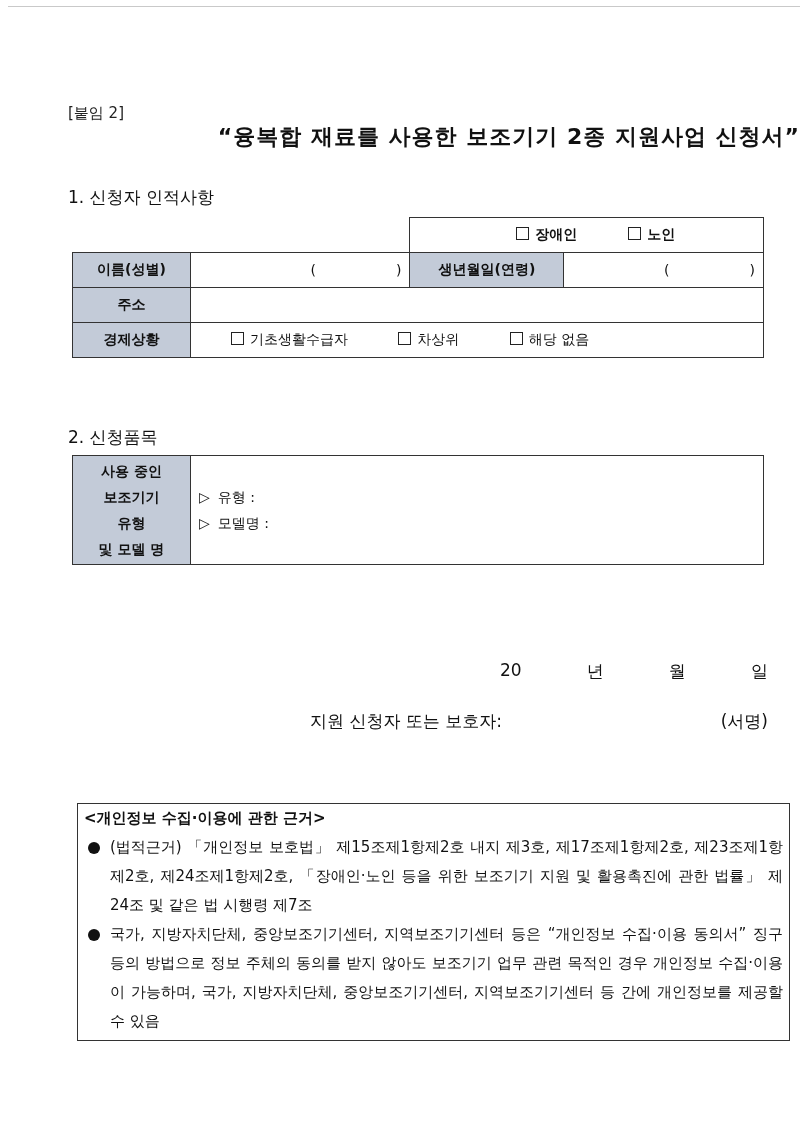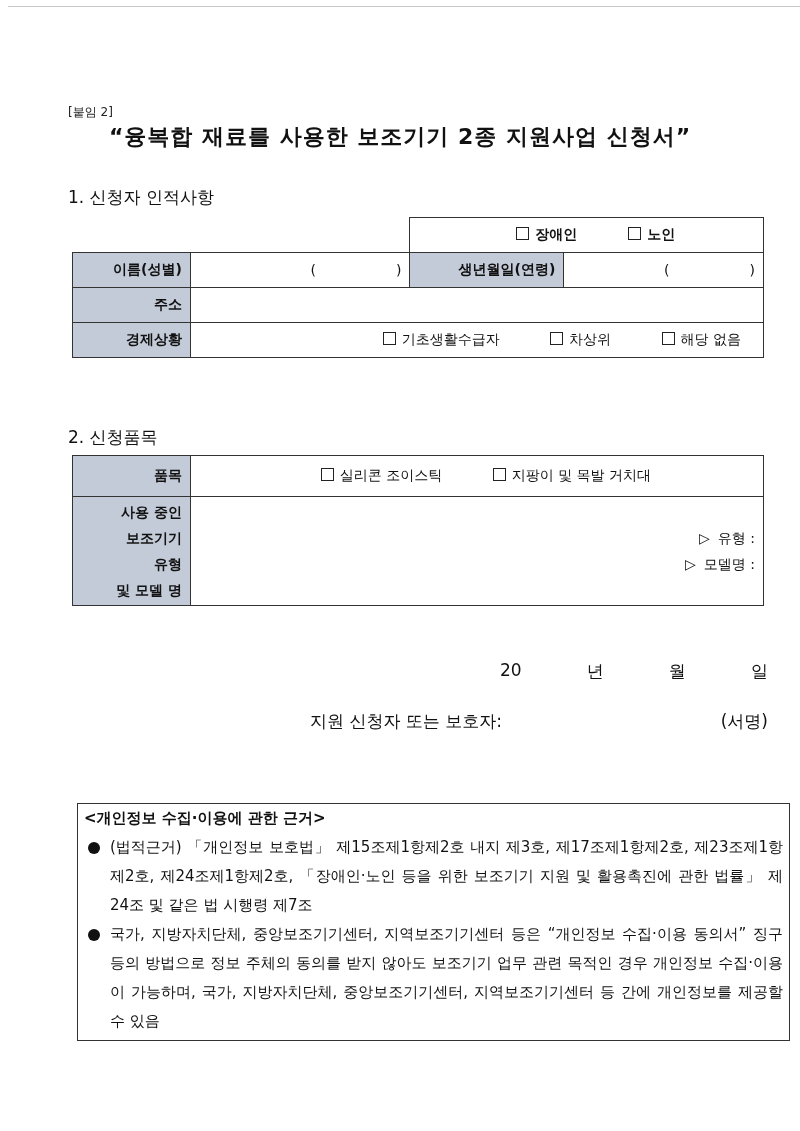--- a/index.html
+++ b/index.html
@@ -10,38 +10,37 @@
     overflow: hidden;
     font-family: "DejaVu Sans", "Liberation Sans", sans-serif;
     color: #111;
   }
   .scan-edge {
     position: absolute; left: 8px; top: 6px; width: 792px; height: 1px;
     background: #c9c9c9;
   }
   .attachment-tag {
     position: absolute; left: 68px; top: 104px;
-    font-size: 12px; color: #222;
+    font-size: 15px; color: #222;
   }
   .doc-title {
     position: absolute; left: 0; width: 800px; top: 122px;
-    text-align: center; font-weight: bold; font-size: 22px; letter-spacing: 1px;
+    text-align: right; font-weight: bold; font-size: 22px; letter-spacing: 1px;
   }
   .section-heading {
     position: absolute; left: 68px; font-size: 17px;
   }
   table.form {
     position: absolute; border-collapse: collapse;
     font-size: 14px;
   }
   table.form td {
     border: 1.5px solid #333;
     padding: 0 8px;
     height: 34px;
-    text-align: right;
   }
   td.label {
     background: #c3cbd8;
     text-align: center; font-weight: bold; white-space: nowrap;
   }
   td.noborder { border: none !important; }
   .paren-fill { display: flex; justify-content: flex-end; gap: 80px; padding-right: 0; }
   .chk { display: inline-block; width: 11px; height: 11px; border: 1px solid #222; vertical-align: -1px; margin-right: 6px; }
   .checkopt { margin-right: 14px; white-space: nowrap; padding-left: 32px; }
   .date-line {
@@ -123,27 +122,20 @@
   </table>
 
 <div class="section-heading" style="top:426px;">2. 신청품목</div>
 
 <table class="form" style="left:72px; top:455px; width:692px;">
   <colgroup>
       <col style="width:118px">
       <col style="width:574px">
     </colgroup>
   <tbody>
-      <tr>
-    <td class="label" style="height:40px;">품목</td>
-    <td style="text-align:center;">
-      <span class="checkopt"><span class="chk"></span><span>실리콘 조이스틱</span></span>
-      <span class="checkopt"><span class="chk"></span><span>지팡이 및 목발 거치대</span></span>
-    </td>
-  </tr>
   <tr>
     <td class="label" style="height:108px; line-height:26px;">
       <div>사용 중인</div>
       <div>보조기기</div>
       <div>유형</div>
       <div>및 모델 명</div>
     </td>
     <td style="line-height:26px;">
       <div><span class="arrow">▷</span><span>유형 :</span></div>
       <div><span class="arrow">▷</span><span>모델명 :</span></div>

